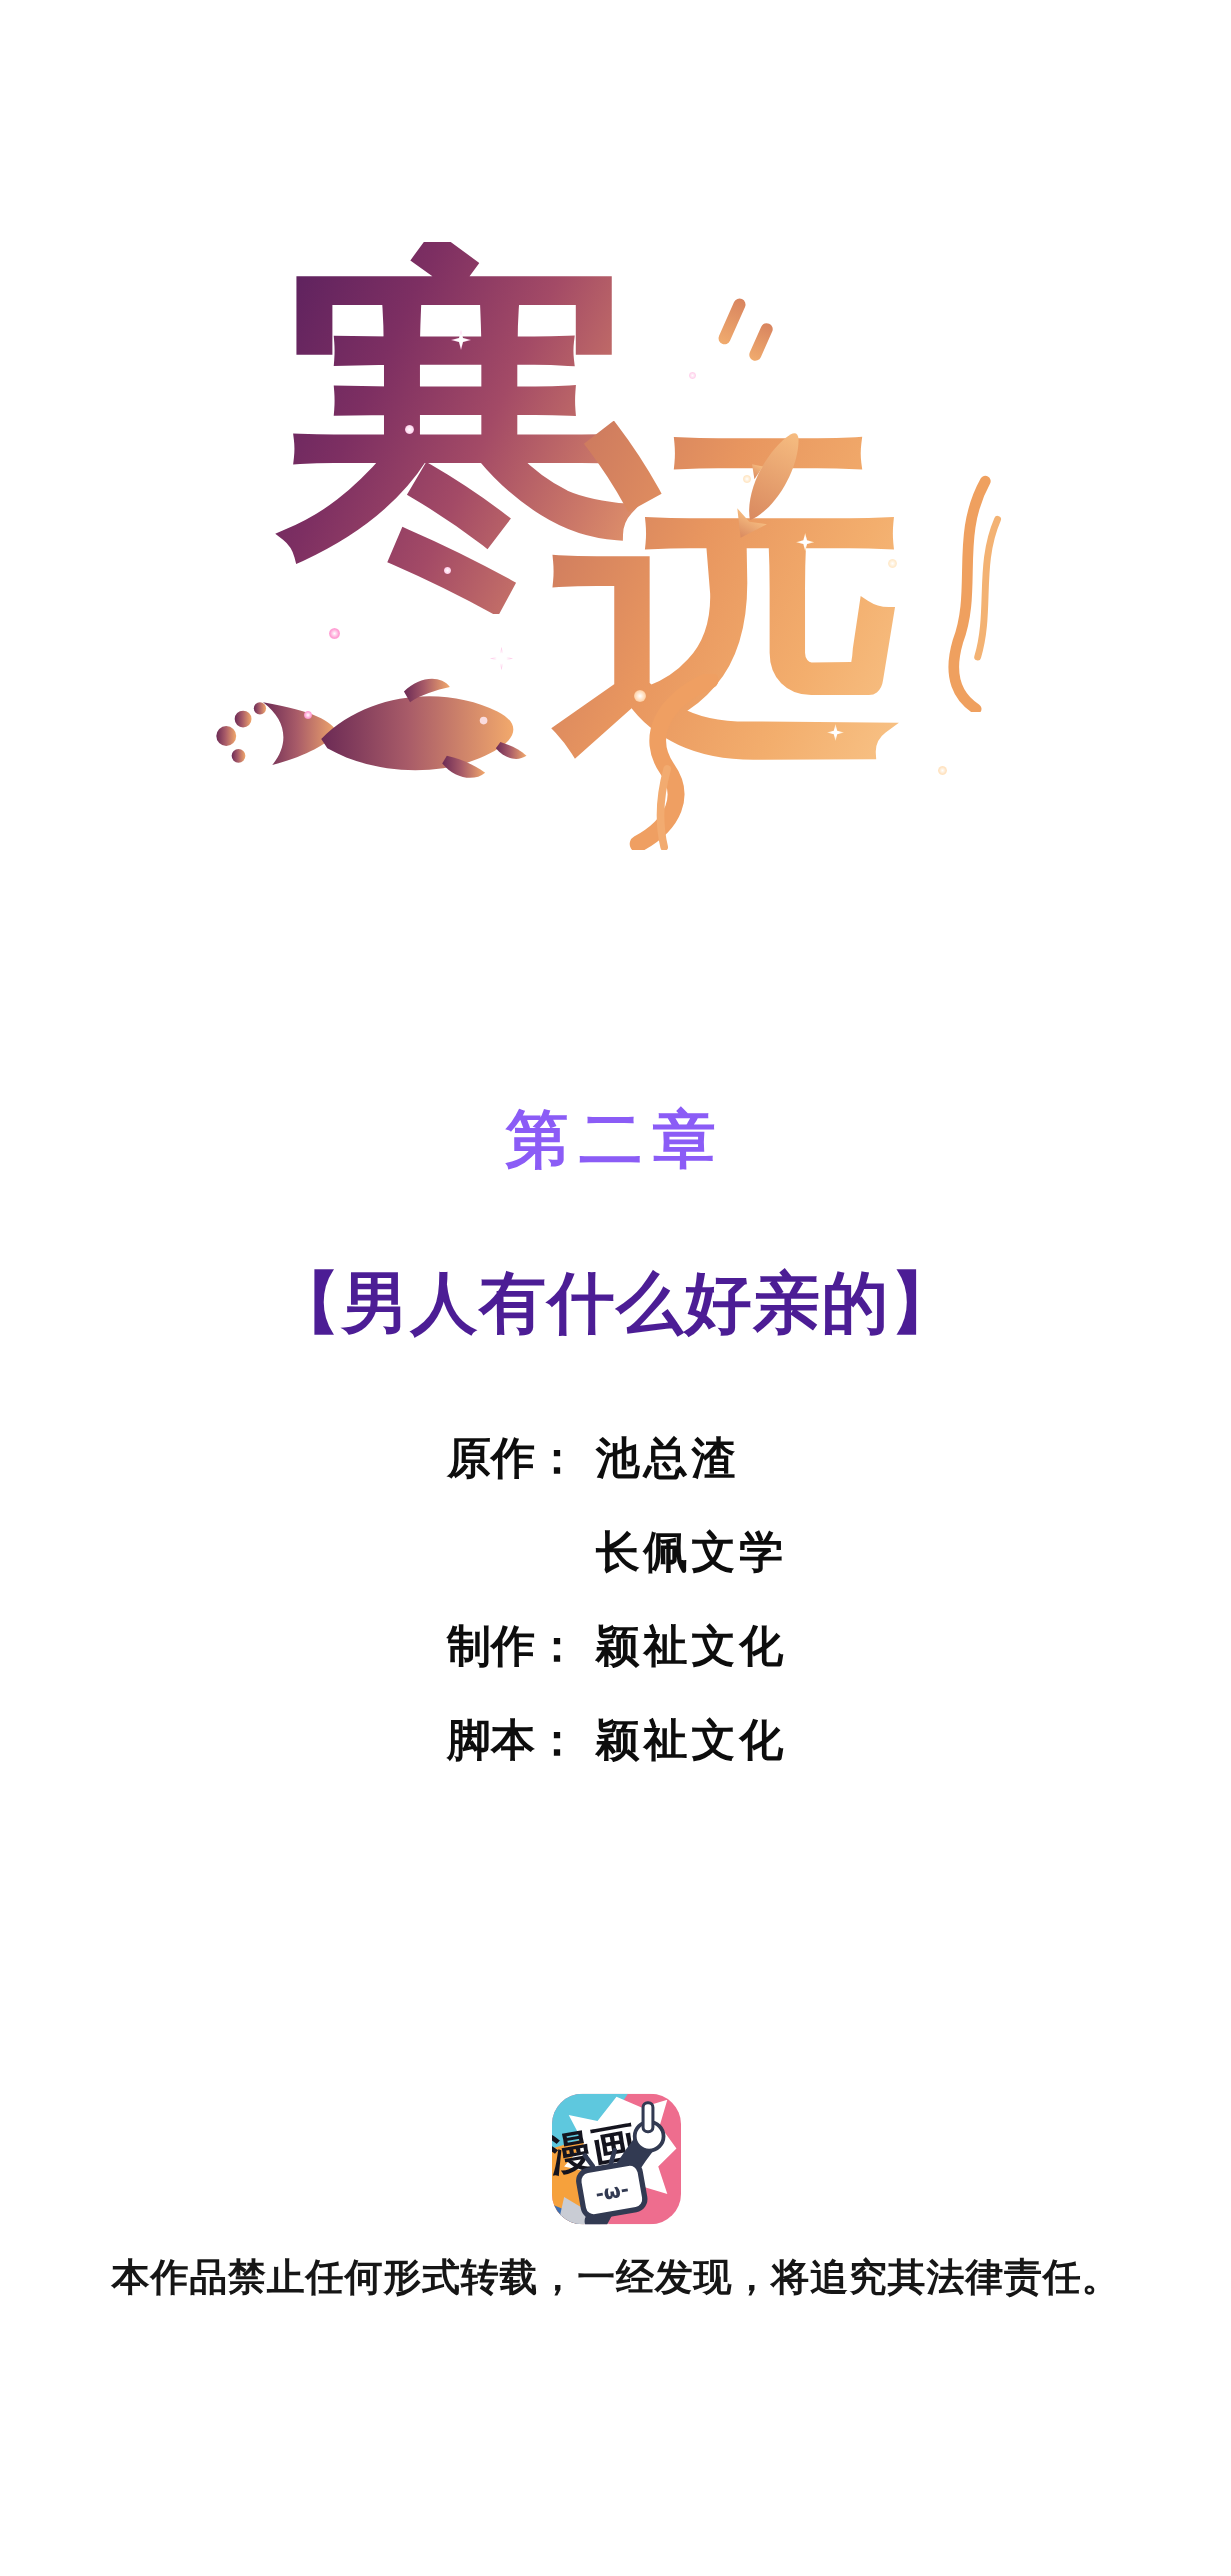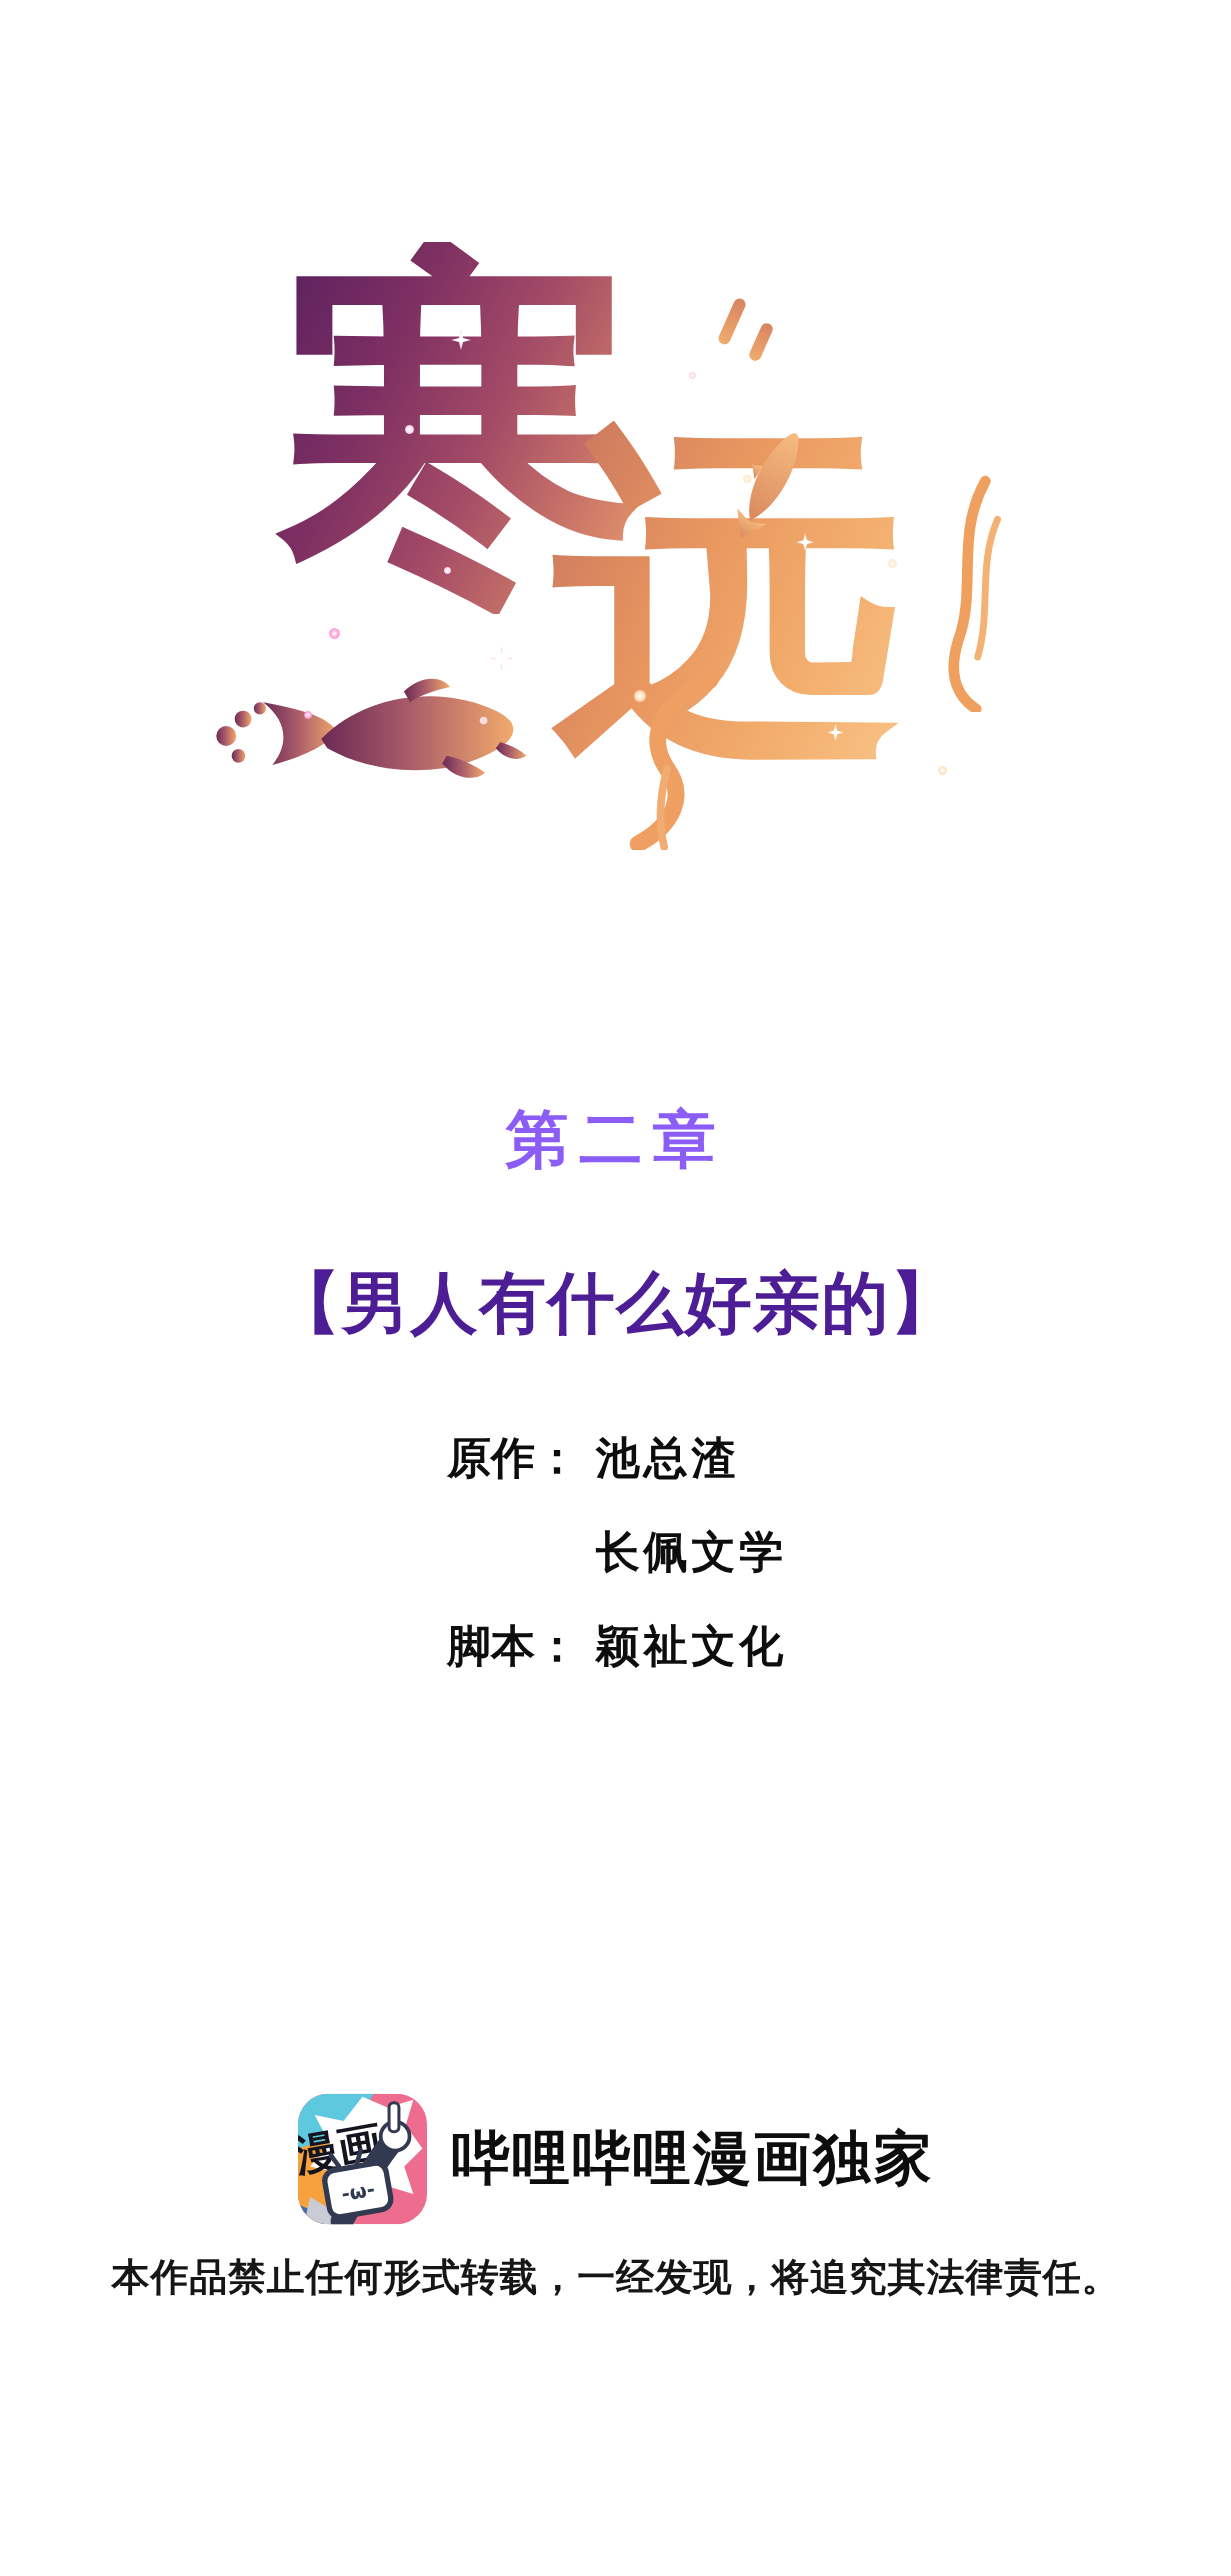--- a/index.html
+++ b/index.html
@@ -127,20 +127,24 @@
   <div class="credits">
     <div class="credit-row">
       <span class="credit-label">原作：</span>
       <span class="credit-value">池总渣</span>
     </div>
     <div class="credit-row">
       <span class="credit-label"></span>
       <span class="credit-value">长佩文学</span>
     </div>
     <div class="credit-row">
+      <span class="credit-label">制作：</span>
+      <span class="credit-value">颖祉文化</span>
+    </div>
+    <div class="credit-row">
       <span class="credit-label">脚本：</span>
       <span class="credit-value">颖祉文化</span>
     </div>
   </div>
 
   <div class="publisher">
     <svg class="app-icon" viewBox="0 0 170 172">
       <defs>
         <clipPath id="iconclip">
             <rect x="0" y="0" width="170" height="172" rx="40"></rect>
@@ -158,19 +162,18 @@
         <circle cx="128" cy="56" r="19" fill="#ffffff" stroke="#323a52" stroke-width="5"></circle>
         <rect x="120" y="12" width="13" height="38" rx="6" fill="#ffffff" stroke="#323a52" stroke-width="4"></rect>
         <g transform="rotate(-10 78 128)">
           <line x1="60" y1="92" x2="52" y2="76" stroke="#323a52" stroke-width="6" stroke-linecap="round"></line>
           <line x1="84" y1="92" x2="92" y2="76" stroke="#323a52" stroke-width="6" stroke-linecap="round"></line>
           <rect x="38" y="96" width="82" height="62" rx="14" fill="#ffffff" stroke="#323a52" stroke-width="7"></rect>
           <text x="79" y="138" font-size="26" font-weight="bold" fill="#323a52" text-anchor="middle" font-family="DejaVu Sans, Liberation Sans, sans-serif">-ω-</text>
         </g>
       </g>
     </svg>
-    <div class="bili-text">哔哩哔哩漫画独家</div>
   </div>
 
   <div class="footer">本作品禁止任何形式转载，一经发现，将追究其法律责任。</div>
 
 </div>
 
 
 </body></html>

